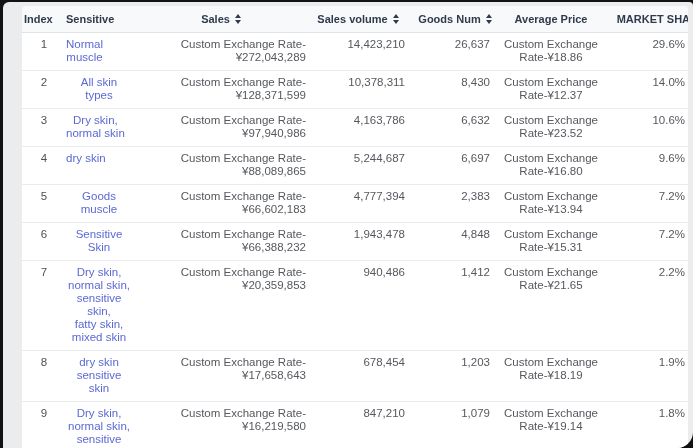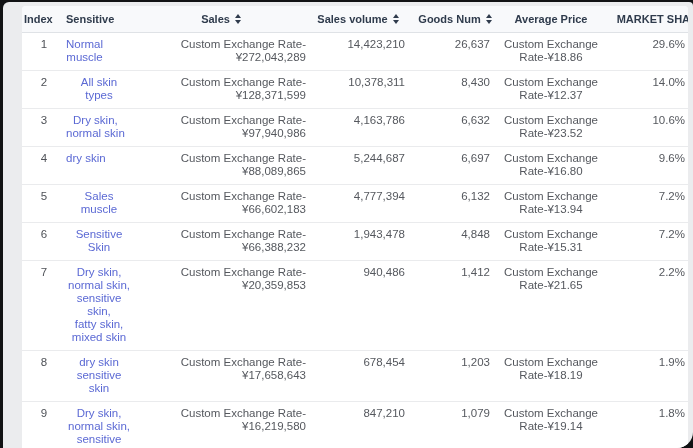--- a/index.html
+++ b/index.html
@@ -198,26 +198,26 @@
     <td class="c-vol">5,244,687</td>
     <td class="c-goods">6,697</td>
     <td class="c-price">Custom Exchange
 Rate-¥16.80</td>
     <td class="c-share">9.6%</td>
   </tr>
 
   <tr>
     <td class="c-index">5</td>
     <td class="c-attr">
-      <a href="#" class="attr-link">Sales muscle</a>
+      <a href="#" class="attr-link">Goods muscle</a>
     </td>
     <td class="c-sales">Custom Exchange Rate-
 ¥66,602,183</td>
     <td class="c-vol">4,777,394</td>
-    <td class="c-goods">6,132</td>
+    <td class="c-goods">2,383</td>
     <td class="c-price">Custom Exchange
 Rate-¥13.94</td>
     <td class="c-share">7.2%</td>
   </tr>
 
   <tr>
     <td class="c-index">6</td>
     <td class="c-attr">
       <a href="#" class="attr-link">Sensitive Skin</a>
     </td>

